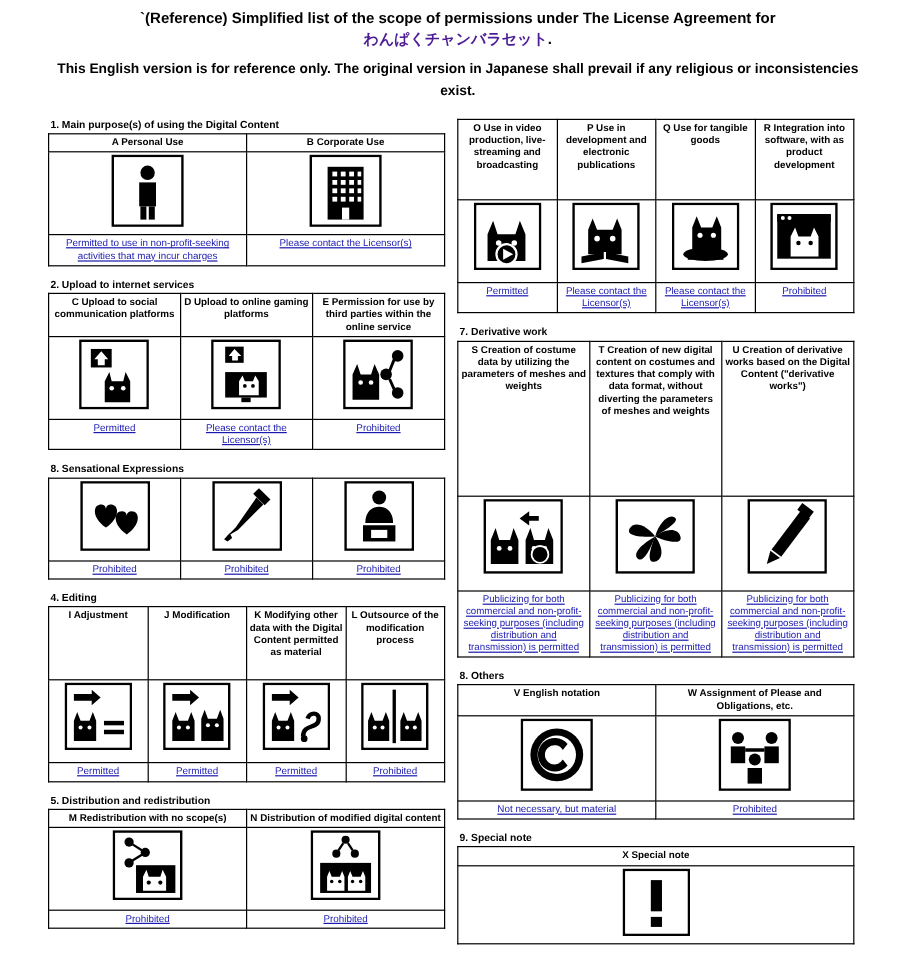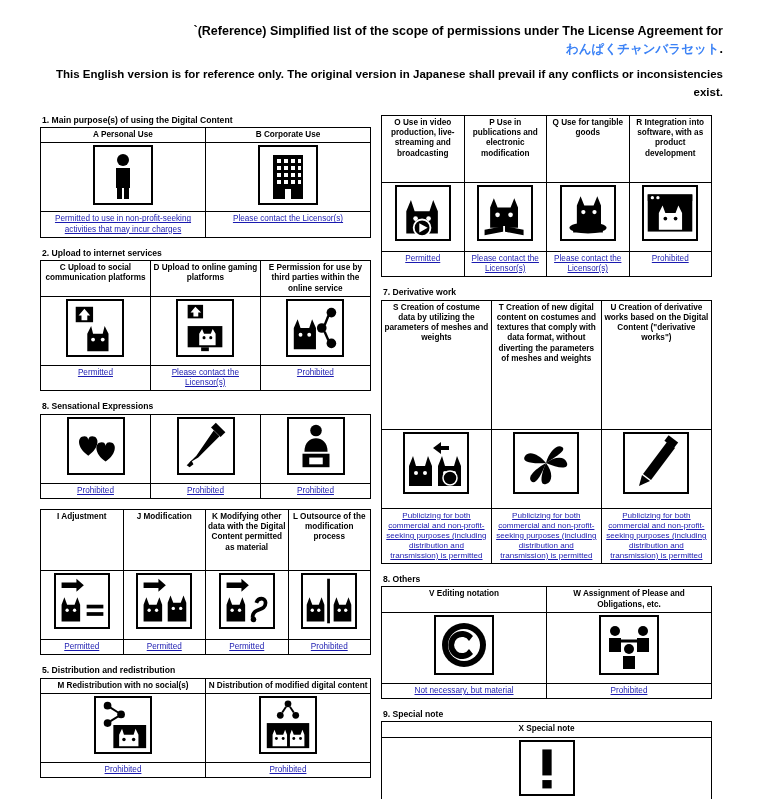--- a/index.html
+++ b/index.html
@@ -6,30 +6,30 @@
   body{
     width:763px;
     background:#ffffff;
     font-family:"Liberation Sans", sans-serif;
     color:#000000;
     font-size:9px;
   }
   .page{width:763px;position:relative;padding:0;}
 
   .head{
-    text-align:right;
-    padding:22px 40px 4px 40px;
+    text-align:center;
+    padding:6px 40px 4px 40px;
   }
   .head h1{
     margin:0;
     font-size:12.5px;
     font-weight:bold;
     line-height:1.45;
   }
-  .jp{color:#3b82f6;}
+  .jp{color:#4c1d95;}
   .head h2{
     margin:8px 0 0 0;
     font-size:11.5px;
     font-weight:bold;
     line-height:1.5;
   }
 
   .columns{
     display:flex;
     gap:10px;
@@ -91,21 +91,21 @@
 <body>
 
 <div class="page">
 
   <div class="head">
     <h1>
       <span>`(Reference) Simplified list of the scope of permissions under The License Agreement for</span>
       <br>
       <span class="jp">わんぱくチャンバラセット</span><span>.</span>
     </h1>
-    <h2>This English version is for reference only. The original version in Japanese shall prevail if any conflicts or inconsistencies exist.</h2>
+    <h2>This English version is for reference only. The original version in Japanese shall prevail if any religious or inconsistencies exist.</h2>
   </div>
 
   <div class="columns">
 
     <div class="col left">
 
       <div class="sec">
         <div class="sec-title">1. Main purpose(s) of using the Digital Content</div>
         <table class="grid">
           <tbody>
@@ -261,20 +261,21 @@
           <tr>
             <td class="statuscell">Prohibited</td>
             <td class="statuscell">Prohibited</td>
             <td class="statuscell">Prohibited</td>
           </tr>
         </tbody>
           </table>
       </div>
 
       <div class="sec">
+        <div class="sec-title">4. Editing</div>
         <table class="grid">
           <tbody>
               <tr>
             <td class="hdr" style="width:25%;height:56px">I Adjustment</td>
             <td class="hdr" style="width:25%">J Modification</td>
             <td class="hdr" style="width:25%">K Modifying other data with the Digital Content permitted as material</td>
             <td class="hdr" style="width:25%">L Outsource of the modification process</td>
           </tr>
           <tr>
             <td class="iconcell">
@@ -340,21 +341,21 @@
           </tr>
         </tbody>
           </table>
       </div>
 
       <div class="sec">
         <div class="sec-title">5. Distribution and redistribution</div>
         <table class="grid">
           <tbody>
               <tr>
-            <td class="hdr" style="width:50%">M Redistribution with no social(s)</td>
+            <td class="hdr" style="width:50%">M Redistribution with no scope(s)</td>
             <td class="hdr" style="width:50%">N Distribution of modified digital content</td>
           </tr>
           <tr>
             <td class="iconcell">
               <span class="icon">
                 <svg width="54" height="54" viewBox="0 0 56 56">
                       <rect width="56" height="56" fill="#fff"></rect>
                       <circle cx="12" cy="8" r="4" fill="#000"></circle>
                       <circle cx="12" cy="26" r="4" fill="#000"></circle>
                       <circle cx="26" cy="17" r="4" fill="#000"></circle>
@@ -397,21 +398,21 @@
 
     </div>
 
     <div class="col right">
 
       <div class="sec">
         <table class="grid">
           <tbody>
               <tr>
             <td class="hdr" style="width:25%;height:62px">O Use in video production, live-streaming and broadcasting</td>
-            <td class="hdr" style="width:25%">P Use in publications and electronic modification</td>
+            <td class="hdr" style="width:25%">P Use in development and electronic publications</td>
             <td class="hdr" style="width:25%">Q Use for tangible goods</td>
             <td class="hdr" style="width:25%">R Integration into software, with as product development</td>
           </tr>
           <tr>
             <td class="iconcell">
               <span class="icon">
                 <svg width="52" height="52" viewBox="0 0 56 56">
                       <rect width="56" height="56" fill="#fff"></rect>
                       <path d="M10 50 L10 26 L15 14 L19 26 L35 26 L39 14 L44 26 L44 50 Z" fill="#000"></path>
                       <circle cx="20" cy="34" r="2.5" fill="#fff"></circle>
@@ -525,21 +526,21 @@
           </tr>
         </tbody>
           </table>
       </div>
 
       <div class="sec">
         <div class="sec-title">8. Others</div>
         <table class="grid">
           <tbody>
               <tr>
-            <td class="hdr" style="width:50%">V Editing notation</td>
+            <td class="hdr" style="width:50%">V English notation</td>
             <td class="hdr" style="width:50%">W Assignment of Please and Obligations, etc.</td>
           </tr>
           <tr>
             <td class="iconcell" style="height:66px">
               <span class="icon">
                 <svg width="56" height="56" viewBox="0 0 56 56">
                       <rect width="56" height="56" fill="#fff"></rect>
                       <circle cx="28" cy="28" r="22" fill="#000"></circle>
                       <circle cx="28" cy="28" r="16" fill="#fff"></circle>
                       <path d="M37 19 A14 14 0 1 0 37 37 L33 32 A8 8 0 1 1 33 24 Z" fill="#000"></path>

